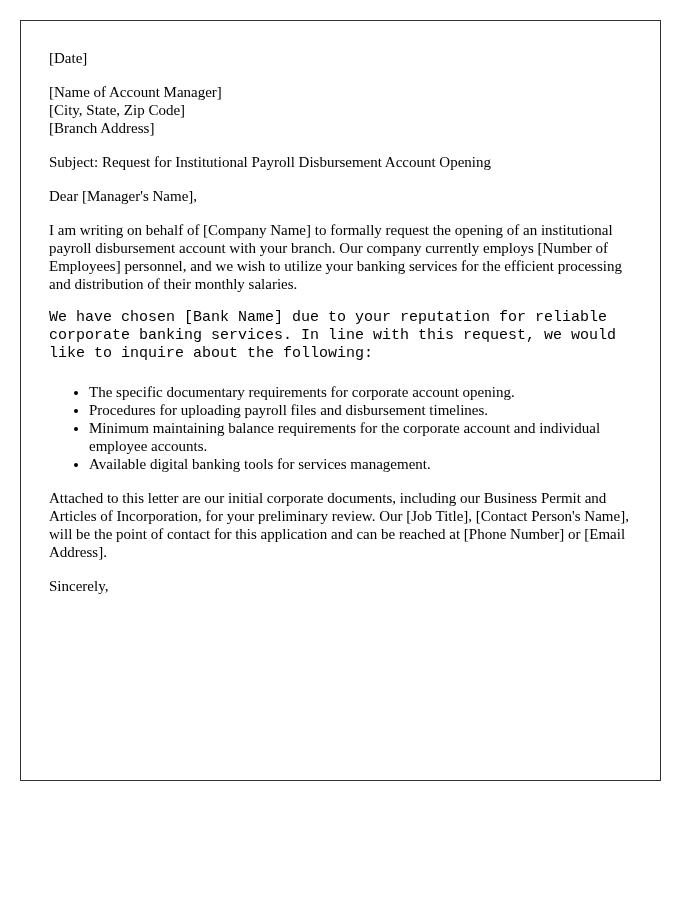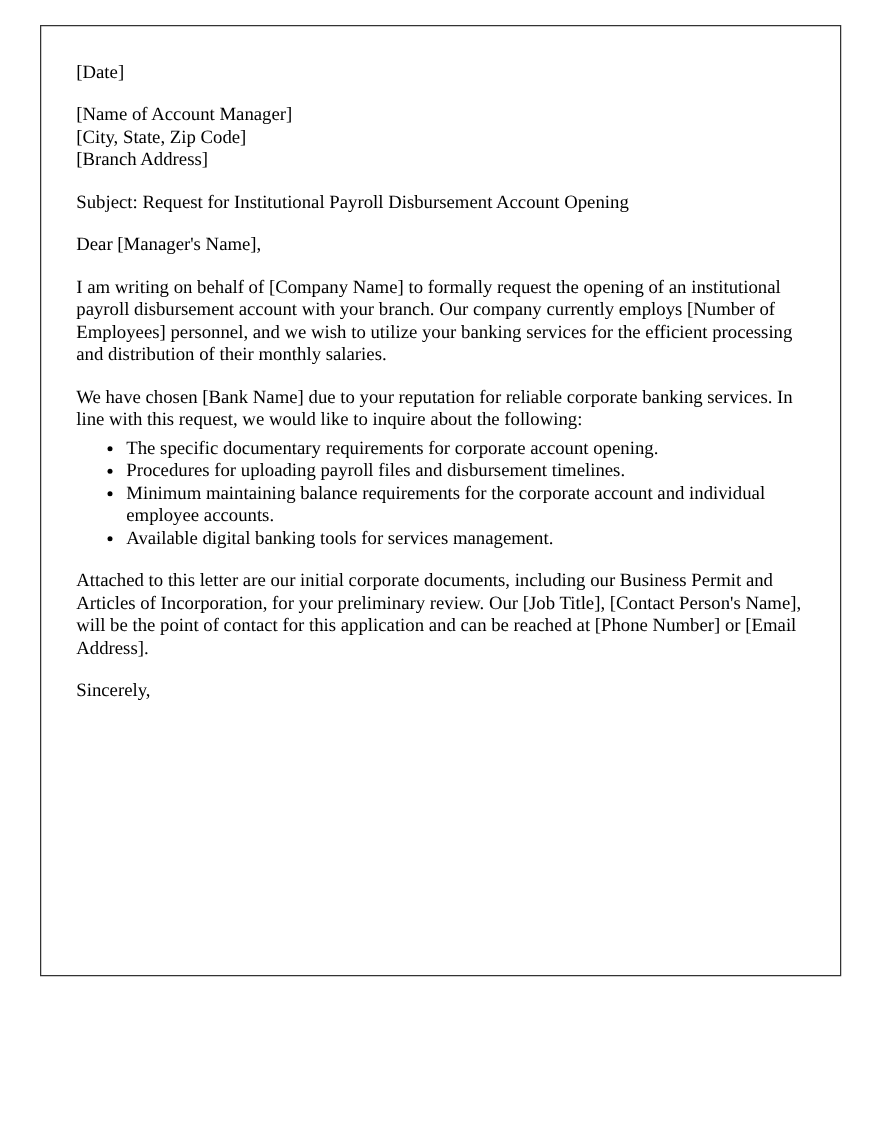--- a/index.html
+++ b/index.html
@@ -11,21 +11,21 @@
       width: 700px;
       height: 900px;
       position: relative;
       font-family: "Liberation Serif", "DejaVu Serif", serif;
       font-size: 15px;
       line-height: 18px;
       color: #000000;
     }
     .letter {
       position: absolute;
-      left: 32px;
+      left: 20px;
       top: 20px;
       width: 641px;
       height: 761px;
       box-sizing: border-box;
       border: 1px solid #333333;
       padding: 28px 28px 0 28px;
     }
     .block {
       margin: 0 0 16px 0;
     }
@@ -60,21 +60,21 @@
     <span class="line">[City, State, Zip Code]</span>
     <span class="line">[Branch Address]</span>
   </div>
 
   <p class="subject">Subject: Request for Institutional Payroll Disbursement Account Opening</p>
 
   <p>Dear [Manager's Name],</p>
 
   <p>I am writing on behalf of [Company Name] to formally request the opening of an institutional payroll disbursement account with your branch. Our company currently employs [Number of Employees] personnel, and we wish to utilize your banking services for the efficient processing and distribution of their monthly salaries.</p>
 
-  <p style="margin-bottom:5px;">We have chosen [Bank Name] due to your reputation for reliable corporate banking services. In line with this request, we would like to inquire about the following:</p>
+  <p style="margin-bottom:20px;font-family:Liberation Mono, monospace;">We have chosen [Bank Name] due to your reputation for reliable corporate banking services. In line with this request, we would like to inquire about the following:</p>
 
   <ul>
     <li>The specific documentary requirements for corporate account opening.</li>
     <li>Procedures for uploading payroll files and disbursement timelines.</li>
     <li>Minimum maintaining balance requirements for the corporate account and individual employee accounts.</li>
     <li>Available digital banking tools for services management.</li>
   </ul>
 
   <p>Attached to this letter are our initial corporate documents, including our Business Permit and Articles of Incorporation, for your preliminary review. Our [Job Title], [Contact Person's Name], will be the point of contact for this application and can be reached at [Phone Number] or [Email Address].</p>
 

